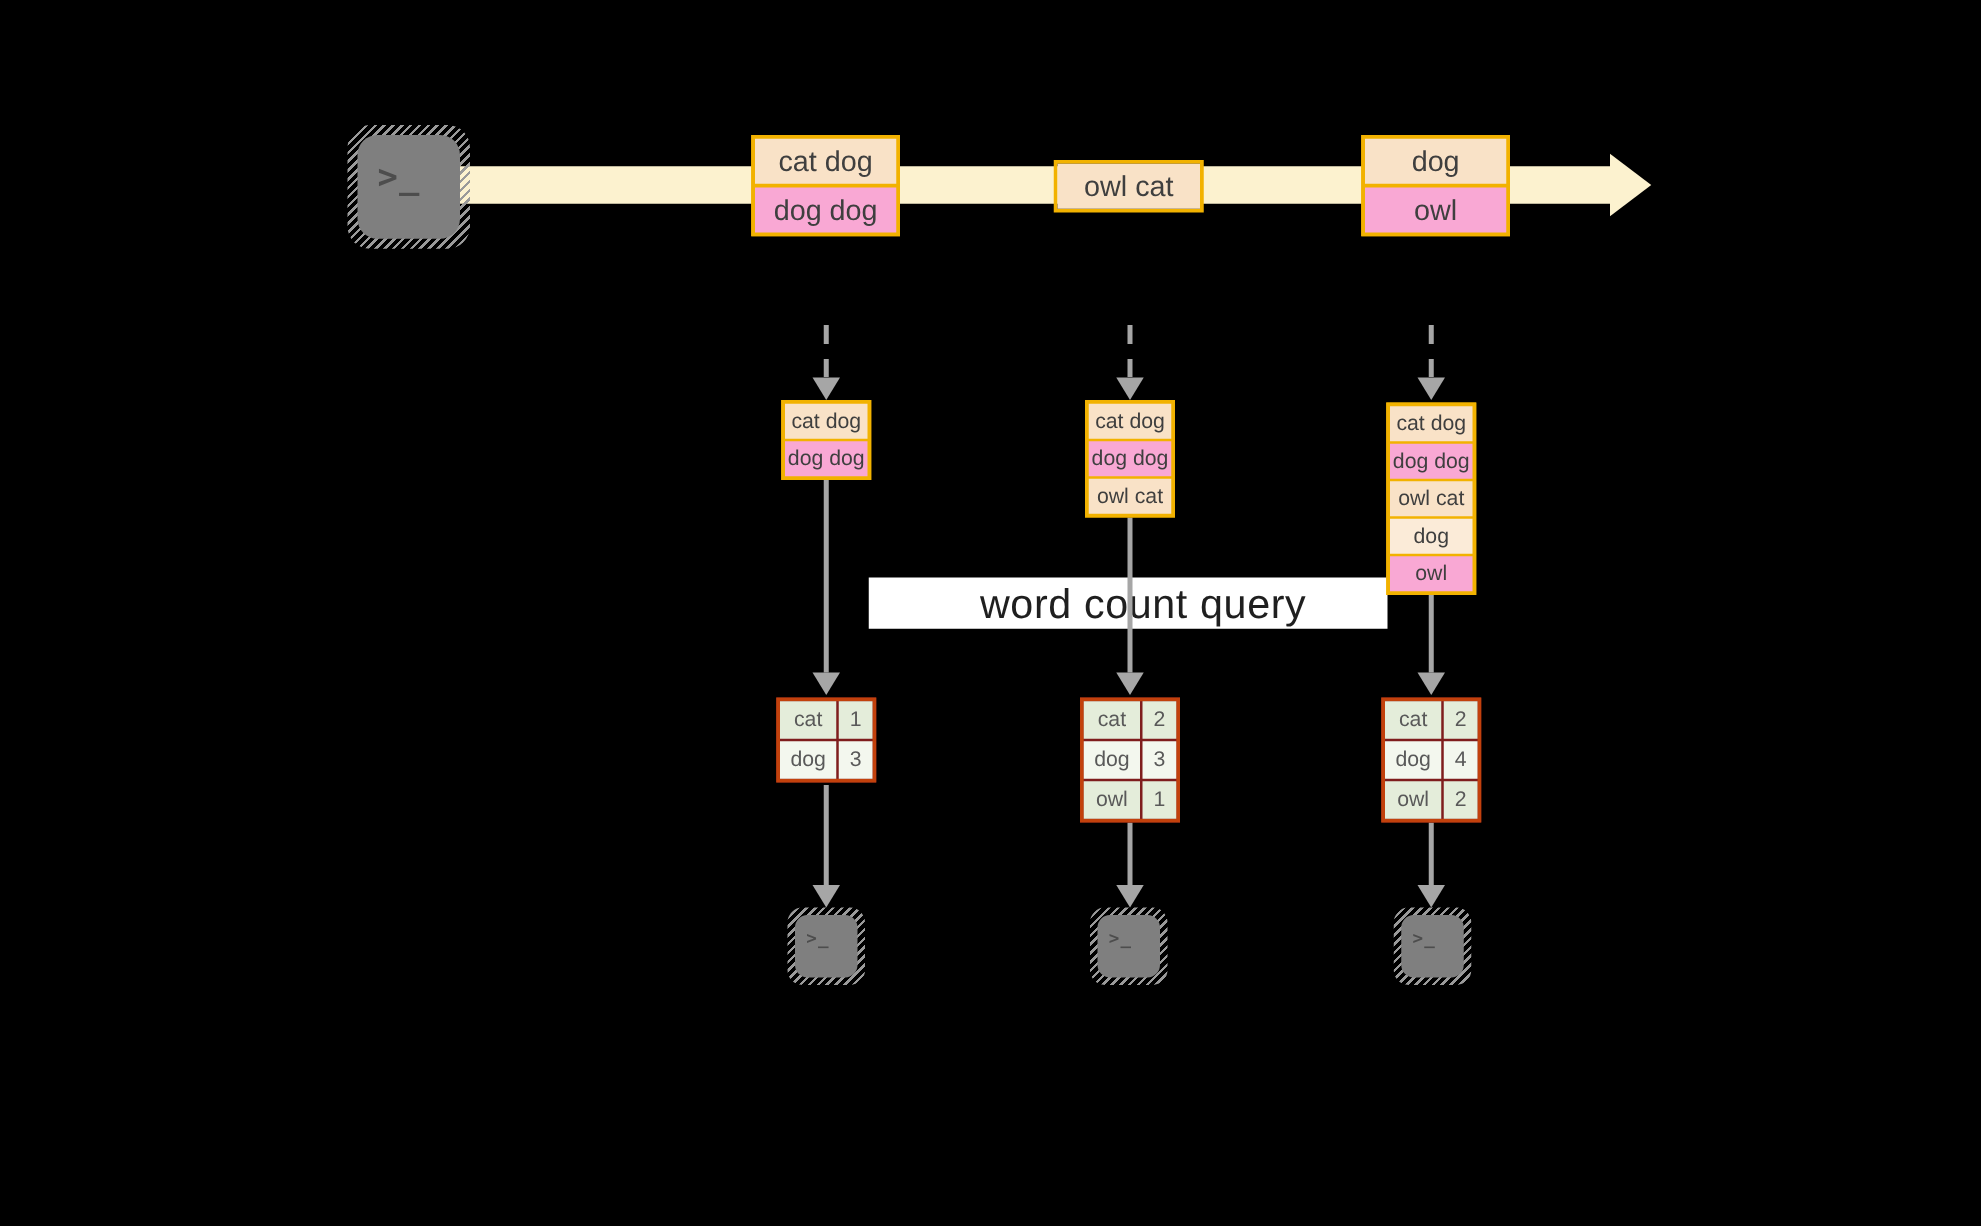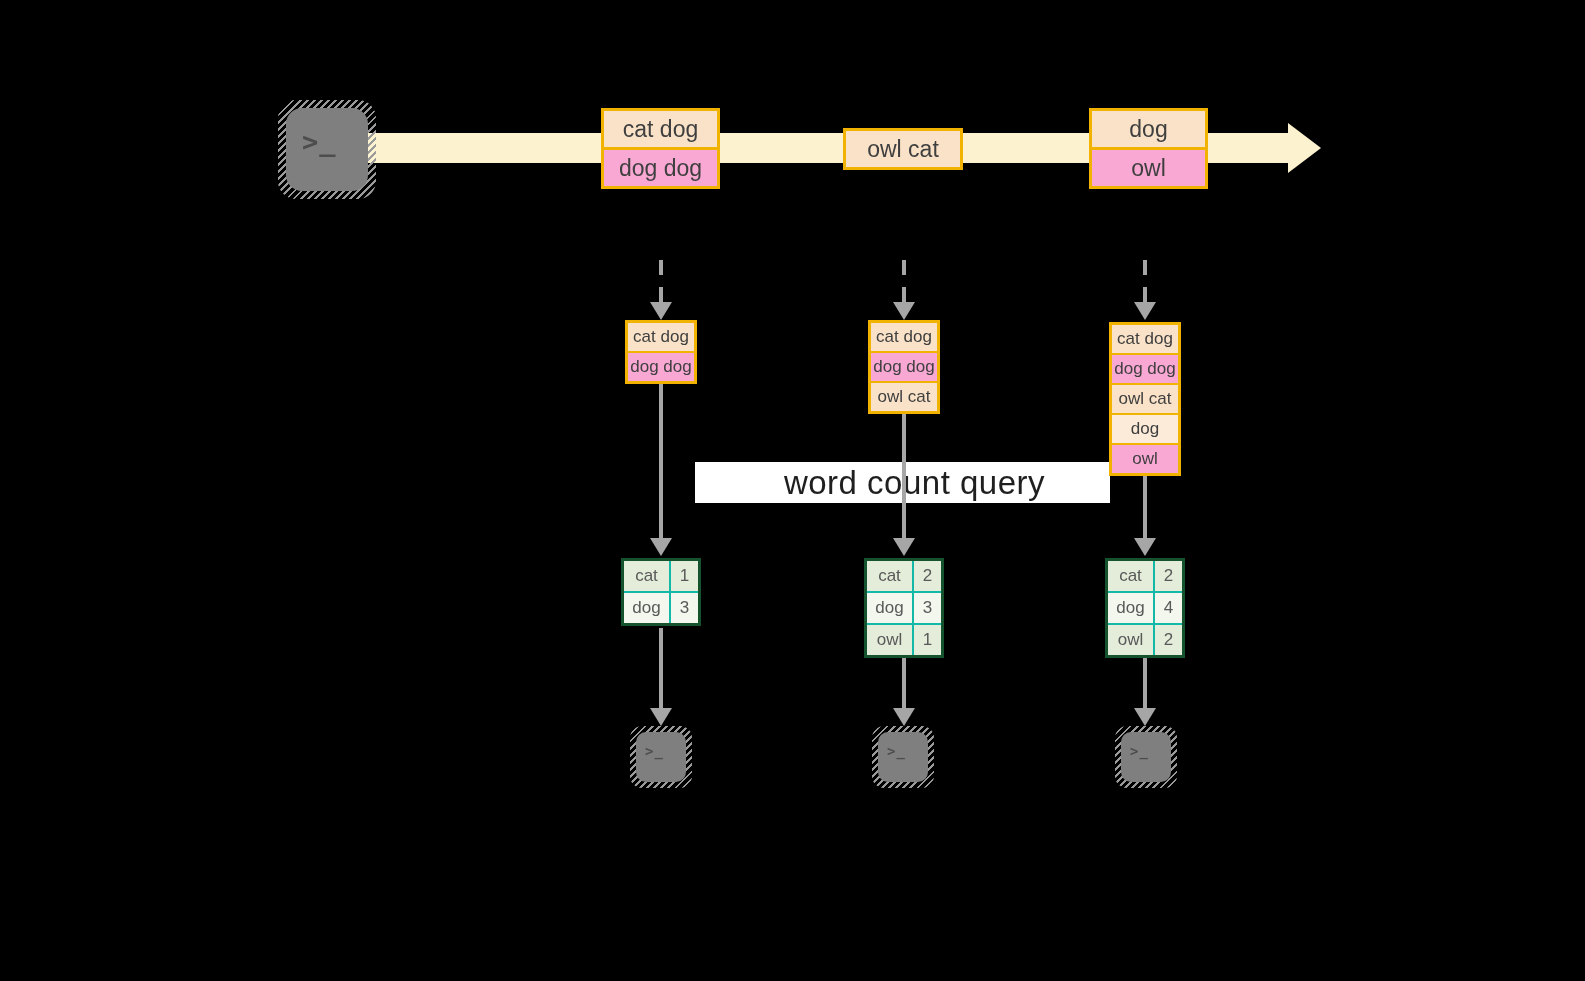--- a/index.html
+++ b/index.html
@@ -29,21 +29,21 @@
     font-size:23px;color:#3F3F3F;}
   .fill-dark{background:#F9E2C7;}
   .fill-mid{background:#FBEBD8;}
   .fill-light{background:#f9a8d4;}
   
   .stack{position:absolute;z-index:7;width:66px;border:3px solid #F2B200;background:#F2B200;
     display:flex;flex-direction:column;gap:2px;}
   .scell{height:28px;display:flex;align-items:center;justify-content:center;
     font-size:17px;color:#3F3F3F;white-space:nowrap;}
   
-  .wtable{position:absolute;z-index:7;border:3px solid #14532d;background:#14b8a6;
+  .wtable{position:absolute;z-index:7;border:3px solid #c2410c;background:#7f1d1d;
     display:grid;grid-template-columns:45px 27px;gap:2px;}
   .tcell{height:30px;display:flex;align-items:center;justify-content:center;
     font-size:17px;color:#595959;}
   .row-g{background:#E4EDDA;}
   .row-w{background:#F3F7EE;}
   
   .arrow-v{position:absolute;width:22px;display:flex;flex-direction:column;align-items:center;z-index:3;}
   .arrow-v.over{z-index:6;}
   .a-line{width:4px;background:#A6A6A6;}
   .a-line.dashed{background:repeating-linear-gradient(180deg,#A6A6A6 0 15px,transparent 15px 27px);}

